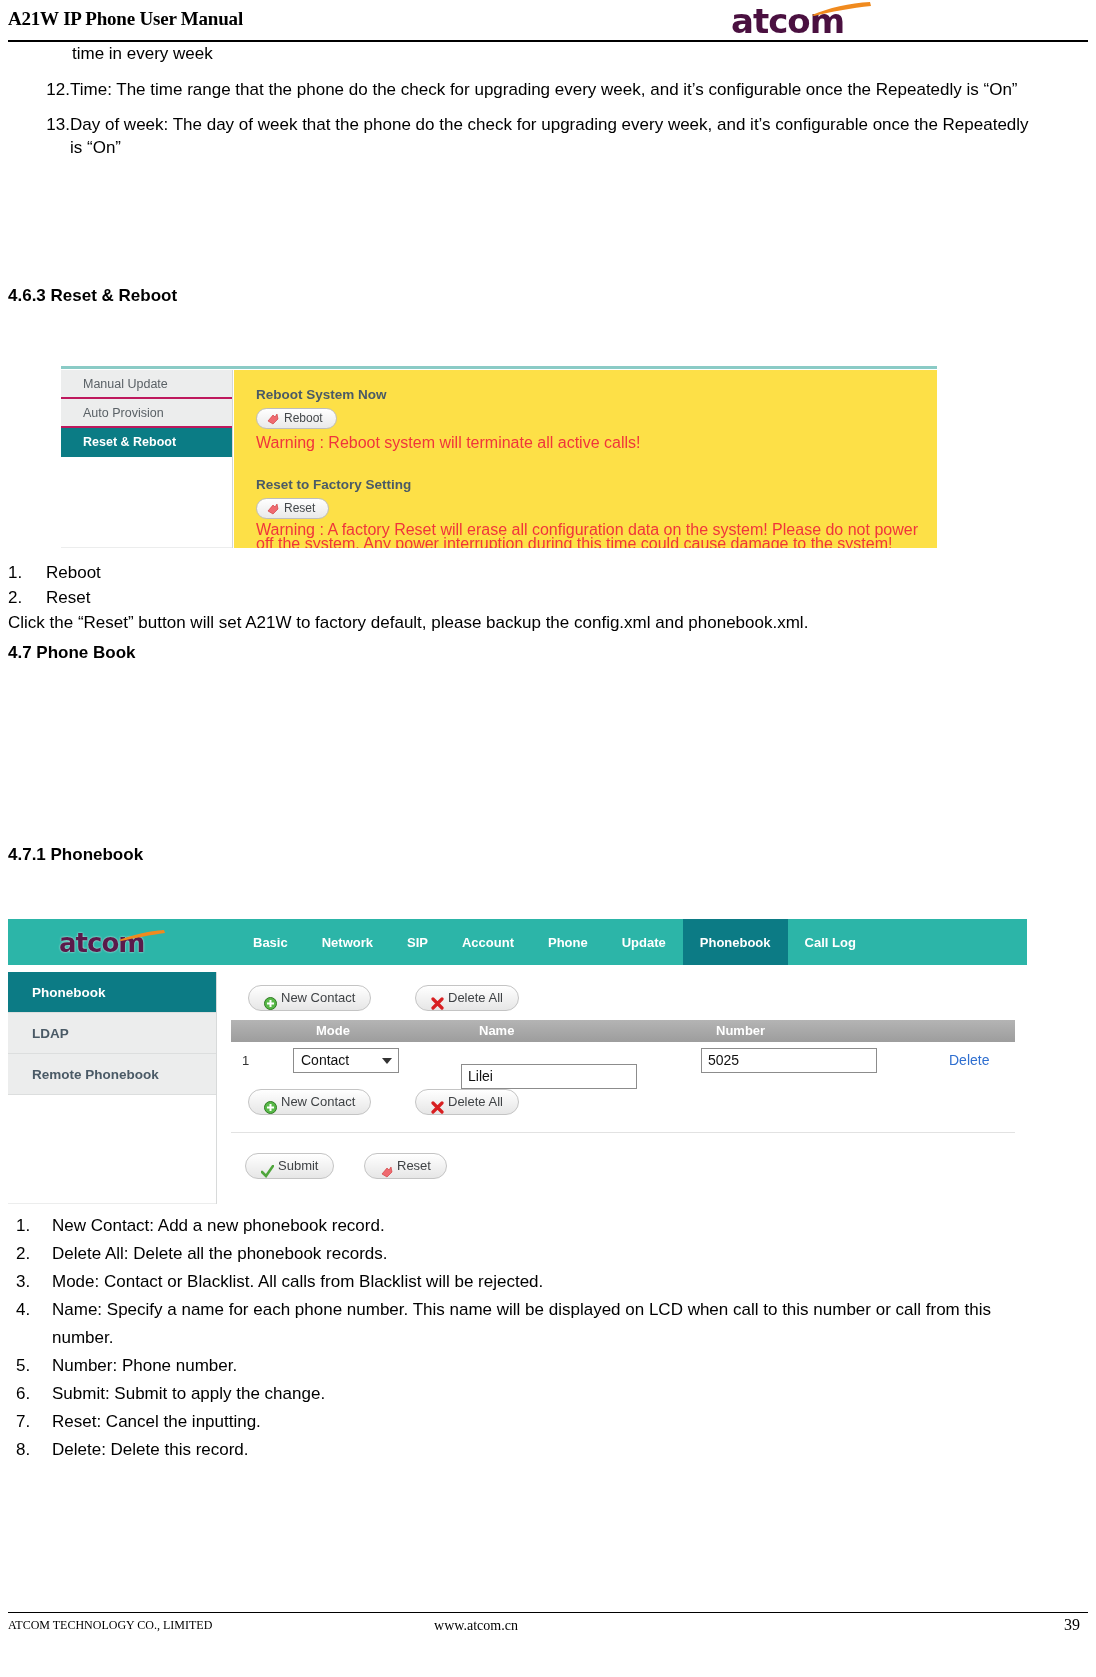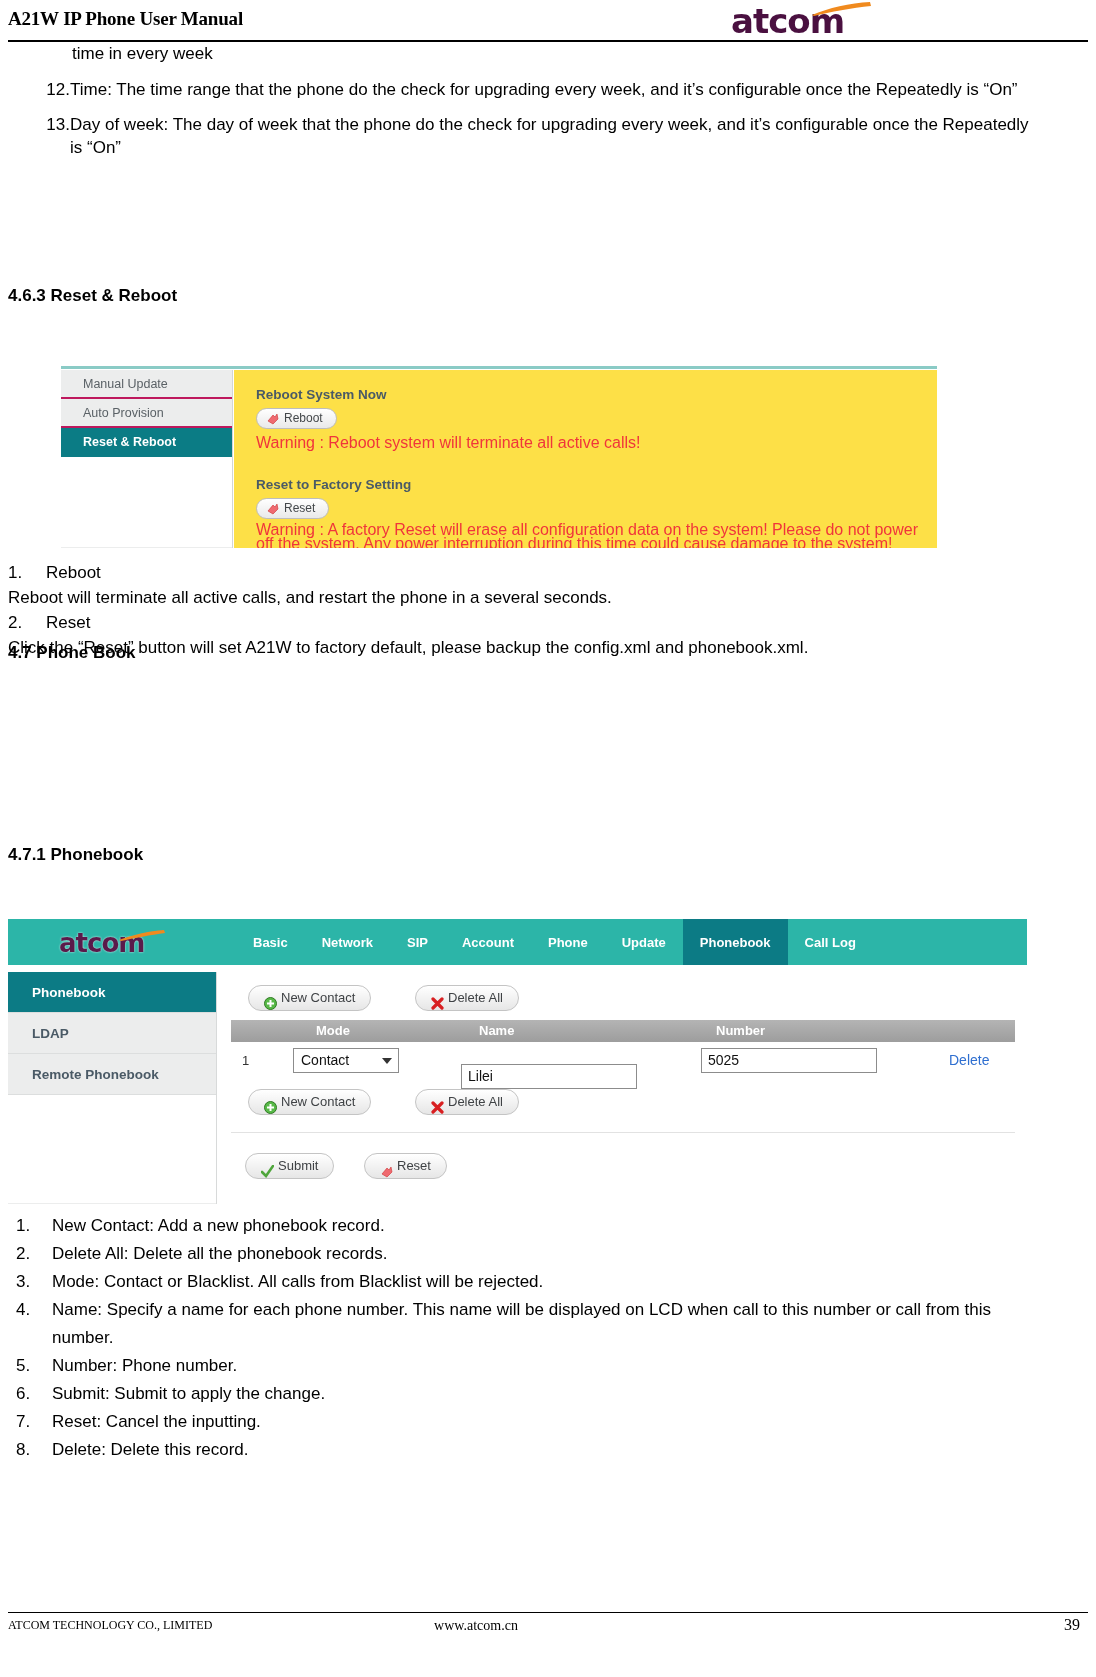--- a/index.html
+++ b/index.html
@@ -339,21 +339,20 @@
     </div>
     <div class="warn" id="s1w2">Warning : A factory Reset will erase all configuration data on the system! Please do not power off the system. Any power interruption during this time could cause damage to the system!</div>
   </div>
 </div>
 
 <div class="doc-text blk1">
   <div class="row">
     <div class="n">1.</div>
     <div>Reboot</div>
   </div>
-  <p>Reboot will terminate all active calls, and restart the phone in a several seconds.</p>
   <div class="row">
     <div class="n">2.</div>
     <div>Reset</div>
   </div>
   <p class="just">Click the “Reset” button will set A21W to factory default, please backup the config.xml and phonebook.xml.</p>
 </div>
 
 <h3 class="sec" id="sec-47">4.7 Phone Book</h3>
 <h3 class="sec" id="sec-471">4.7.1 Phonebook</h3>
 

